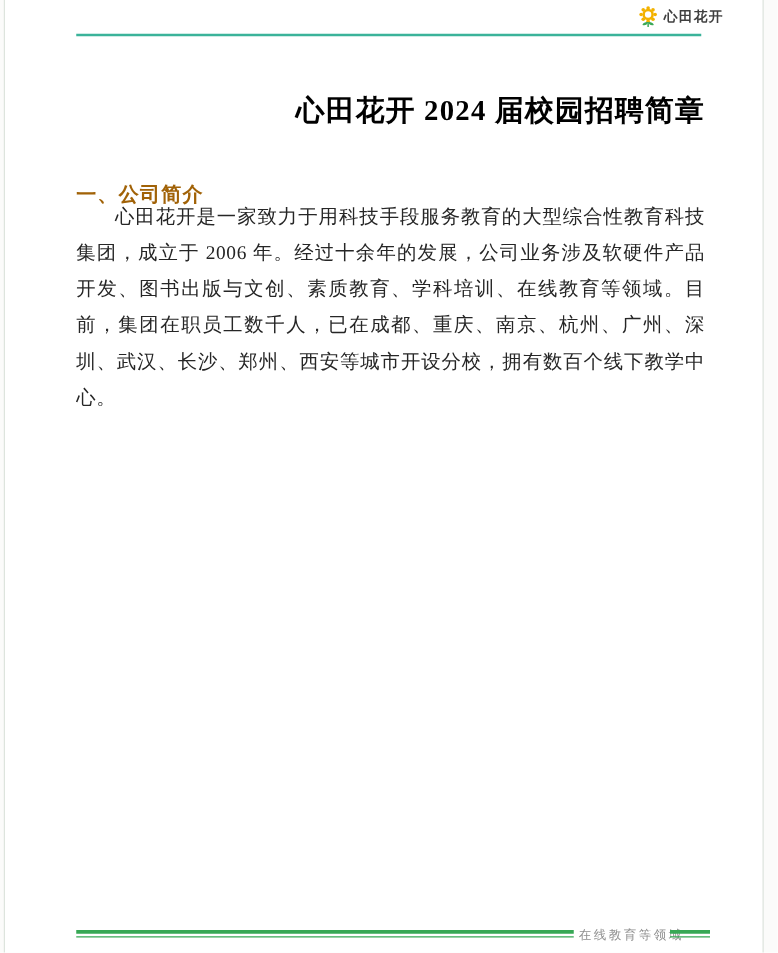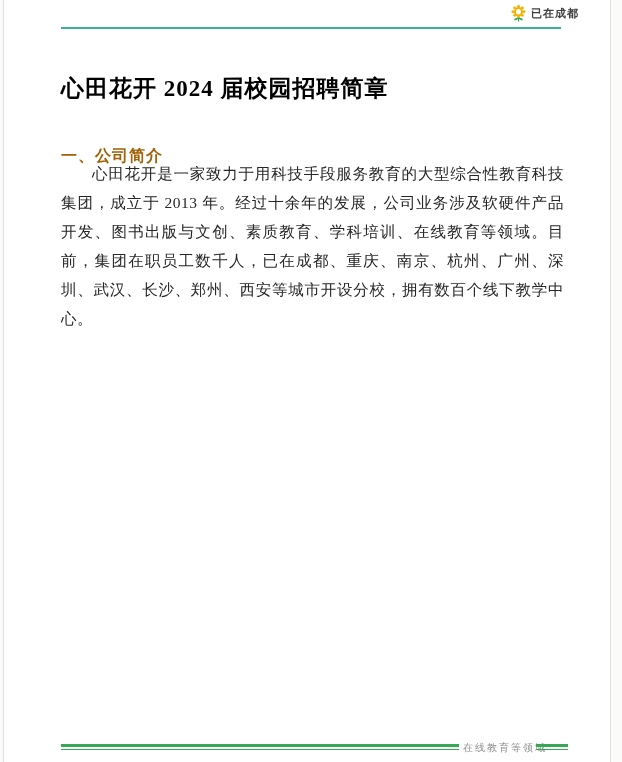--- a/index.html
+++ b/index.html
@@ -26,21 +26,21 @@
     font-size:11px;font-weight:bold;color:#3f3f3f;letter-spacing:1px;
     white-space:nowrap;
   }
   .header-rule{
     position:absolute;top:27px;left:57px;width:500px;height:0;
     border-top:2px solid #3bb39a;
   }
   
   .doc-title{
     position:absolute;top:58px;left:57px;width:503px;
-    text-align:left;
+    text-align:right;
     font-size:23px;font-weight:bold;color:#000;
     letter-spacing:1px;white-space:nowrap;
   }
   
   .section-heading{
     position:absolute;top:133px;left:57px;
     font-family:"Liberation Sans","DejaVu Sans",sans-serif;
     font-size:16px;font-weight:bold;color:#a16207;letter-spacing:1px;
   }
   .paragraphs{
@@ -83,29 +83,29 @@
         <circle cx="5.4" cy="4.4" r="1.7"></circle>
         <circle cx="3.4" cy="8.8" r="1.7"></circle>
         <circle cx="5.4" cy="13.2" r="1.7"></circle>
         <circle cx="10" cy="15" r="1.7"></circle>
       </g>
       <circle cx="10" cy="8.8" r="4.2" fill="#ffffff" stroke="#f3b200" stroke-width="2.4"></circle>
       <path d="M10 16 C 7.8 15.6 5.6 16.4 4.6 18.6 C 7.2 19.4 9.2 18.4 10 16 Z" fill="#3aa855"></path>
       <path d="M10 16 C 12.2 15.6 14.4 16.4 15.4 18.6 C 12.8 19.4 10.8 18.4 10 16 Z" fill="#3aa855"></path>
       <rect x="9.3" y="16" width="1.4" height="4.5" fill="#3aa855"></rect>
     </svg>
-    <span class="logo-text">已在成都</span>
+    <span class="logo-text">心田花开</span>
   </div>
   <div class="header-rule"></div>
 
   <h1 class="doc-title">心田花开 2024 届校园招聘简章</h1>
 
   <h2 class="section-heading">一、公司简介</h2>
 
   <div class="paragraphs">
-    <p>心田花开是一家致力于用科技手段服务教育的大型综合性教育科技集团，成立于 2013 年。经过十余年的发展，公司业务涉及软硬件产品开发、图书出版与文创、素质教育、学科培训、在线教育等领域。目前，集团在职员工数千人，已在成都、重庆、南京、杭州、广州、深圳、武汉、长沙、郑州、西安等城市开设分校，拥有数百个线下教学中心。</p>
+    <p>心田花开是一家致力于用科技手段服务教育的大型综合性教育科技集团，成立于 2006 年。经过十余年的发展，公司业务涉及软硬件产品开发、图书出版与文创、素质教育、学科培训、在线教育等领域。目前，集团在职员工数千人，已在成都、重庆、南京、杭州、广州、深圳、武汉、长沙、郑州、西安等城市开设分校，拥有数百个线下教学中心。</p>
   </div>
 
   <div class="footer-line footer-line-left"></div>
   <div class="footer-text">在线教育等领域</div>
   <div class="footer-line footer-line-right"></div>
 
 </div>
 
 </body></html>

